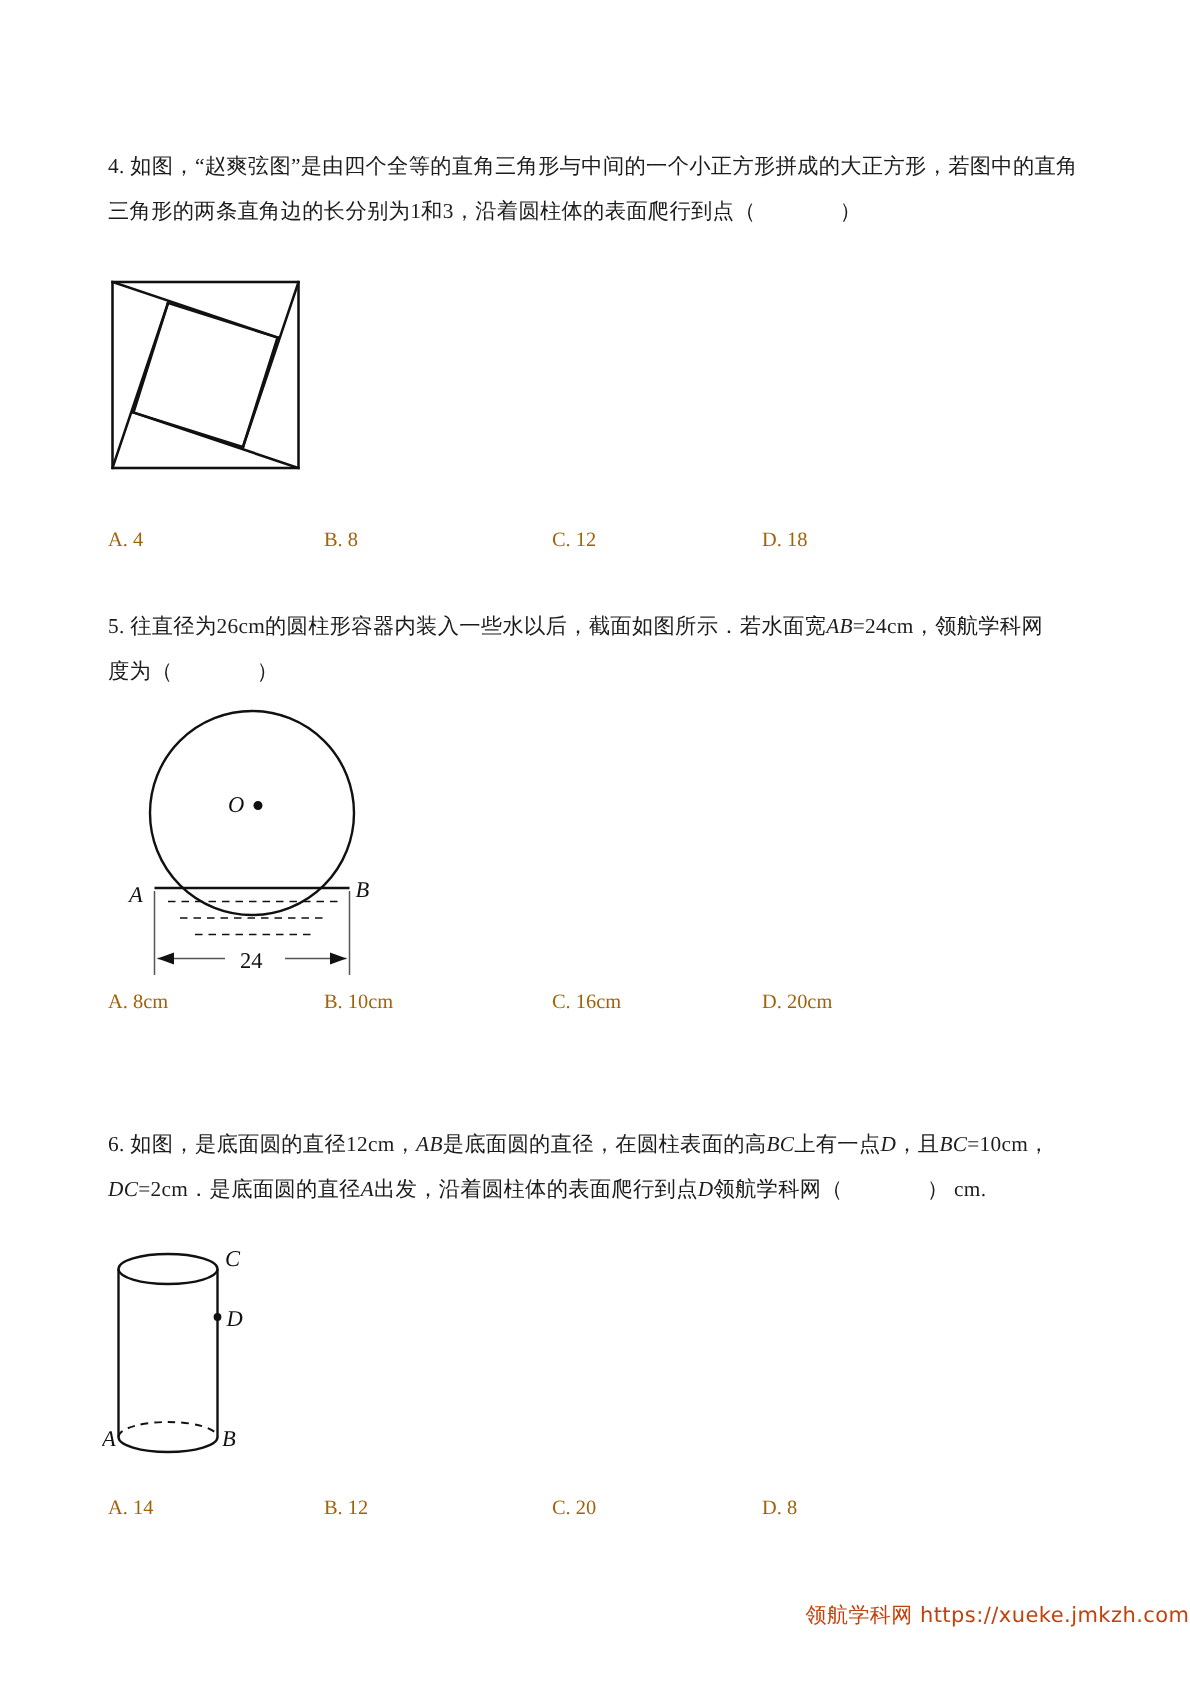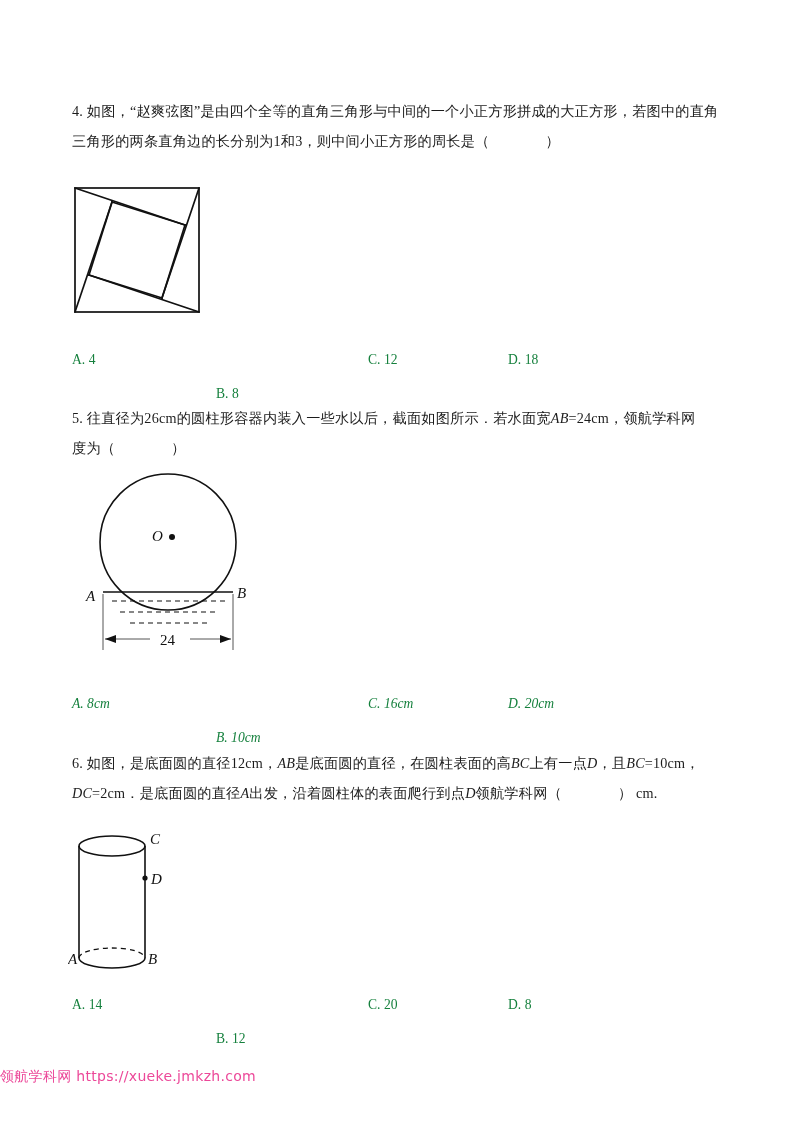--- a/index.html
+++ b/index.html
@@ -51,59 +51,59 @@
     display: inline-block;
     width: 56px;
   }
 
   
   .options {
     position: absolute;
     left: 72px;
     width: 660px;
     font-size: 13.6px;
-    color: #15803d;
+    color: #a16207;
     display: flex;
   }
   .opt {
     display: block;
   }
   .opt:nth-child(1) { width: 144px; }
-  .opt:nth-child(2) { width: 152px; margin-top: 34px; }
+  .opt:nth-child(2) { width: 152px; }
   .opt:nth-child(3) { width: 140px; }
   .opt:nth-child(4) { width: auto; }
 
   
   .figure {
     position: absolute;
   }
 
   
   .footer {
     position: absolute;
     left: 0;
     top: 1068px;
     width: 793px;
-    text-align: left;
+    text-align: right;
     font-size: 14px;
-    color: #ec4899;
+    color: #c2410c;
     font-family: "DejaVu Sans", "Liberation Sans", sans-serif;
     letter-spacing: 0.3px;
   }
 </style>
 </head>
 <body>
 
 <div class="page">
 
   <div class="question" style="top:96px;">
     <div class="qtext">
       <span class="num">4.</span>
       <span>如图，“赵爽弦图”是由四个全等的直角三角形与中间的一个小正方形拼成的大正方形，若图中的直角</span><br>
-      <span>三角形的两条直角边的长分别为</span><span class="mathnum">1</span><span>和</span><span class="mathnum">3</span><span>，则中间小正方形的周长是（</span><span class="blank"></span><span>）</span>
+      <span>三角形的两条直角边的长分别为</span><span class="mathnum">1</span><span>和</span><span class="mathnum">3</span><span>，沿着圆柱体的表面爬行到点（</span><span class="blank"></span><span>）</span>
     </div>
   </div>
 
   <div class="figure" style="left:70px; top:183px;">
     <svg width="136" height="136" viewBox="0 0 136 136" xmlns="http://www.w3.org/2000/svg">
       <g fill="none" stroke="#111111" stroke-width="1.7" stroke-linejoin="miter" stroke-linecap="square">
 
         <rect x="5" y="5" width="124" height="124"></rect>
 
         <line x1="5" y1="5" x2="115" y2="42"></line>
@@ -158,21 +158,21 @@
 
       <circle cx="92" cy="67" r="3" fill="#111111"></circle>
 
       <text x="72" y="71" font-family="Liberation Serif, serif" font-style="italic" font-size="15" fill="#111111">O</text>
       <text x="6" y="131" font-family="Liberation Serif, serif" font-style="italic" font-size="15" fill="#111111">A</text>
       <text x="157" y="128" font-family="Liberation Serif, serif" font-style="italic" font-size="15" fill="#111111">B</text>
       <text x="80" y="175" font-family="Liberation Serif, serif" font-size="15" fill="#111111">24</text>
     </svg>
   </div>
 
-  <div class="options" style="top:696px;font-style:italic;">
+  <div class="options" style="top:660px;">
     <span class="opt"><span>A.</span>&nbsp;<span>8cm</span></span>
     <span class="opt"><span>B.</span>&nbsp;<span>10cm</span></span>
     <span class="opt"><span>C.</span>&nbsp;<span>16cm</span></span>
     <span class="opt"><span>D.</span>&nbsp;<span>20cm</span></span>
   </div>
 
   <div class="question" style="top:748px;">
     <div class="qtext">
       <span class="num">6.</span>
       <span>如图，是底面圆的直径</span><span class="mathnum">12cm</span><span>，</span><span class="mathit">AB</span><span>是底面圆的直径，在圆柱表面的高</span><span class="mathit">BC</span><span>上有一点</span><span class="mathit">D</span><span>，且</span><span class="mathit">BC</span><span class="mathnum">=</span><span class="mathnum">10cm</span><span>，</span><br>

